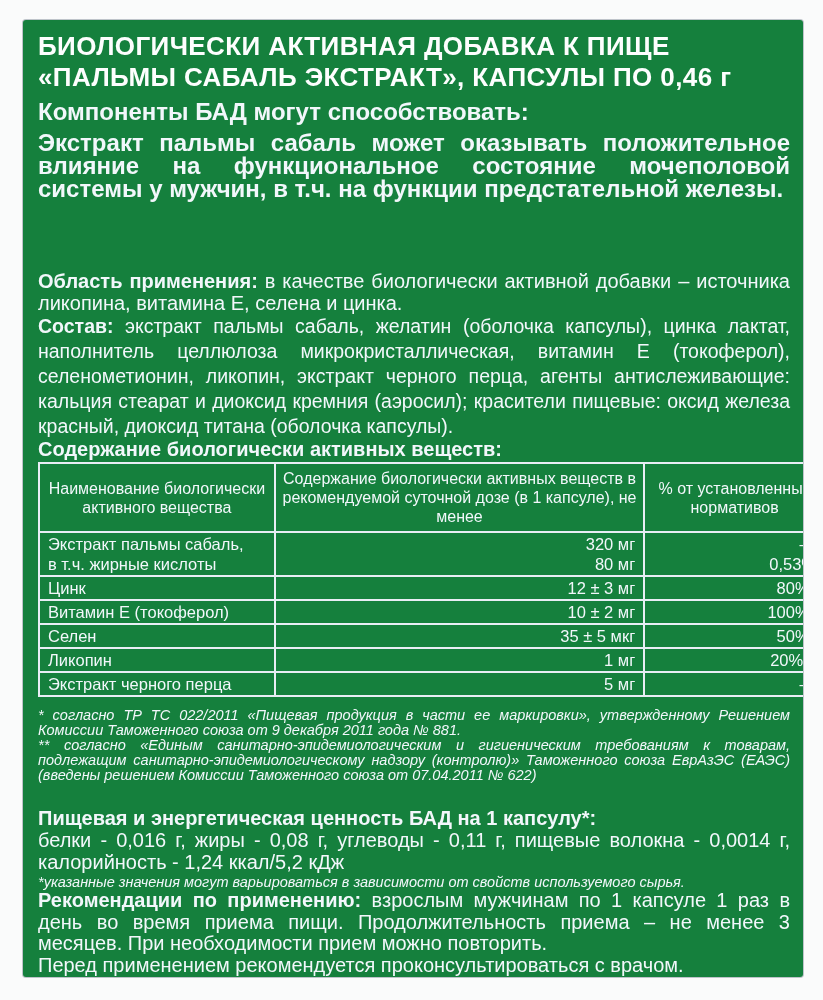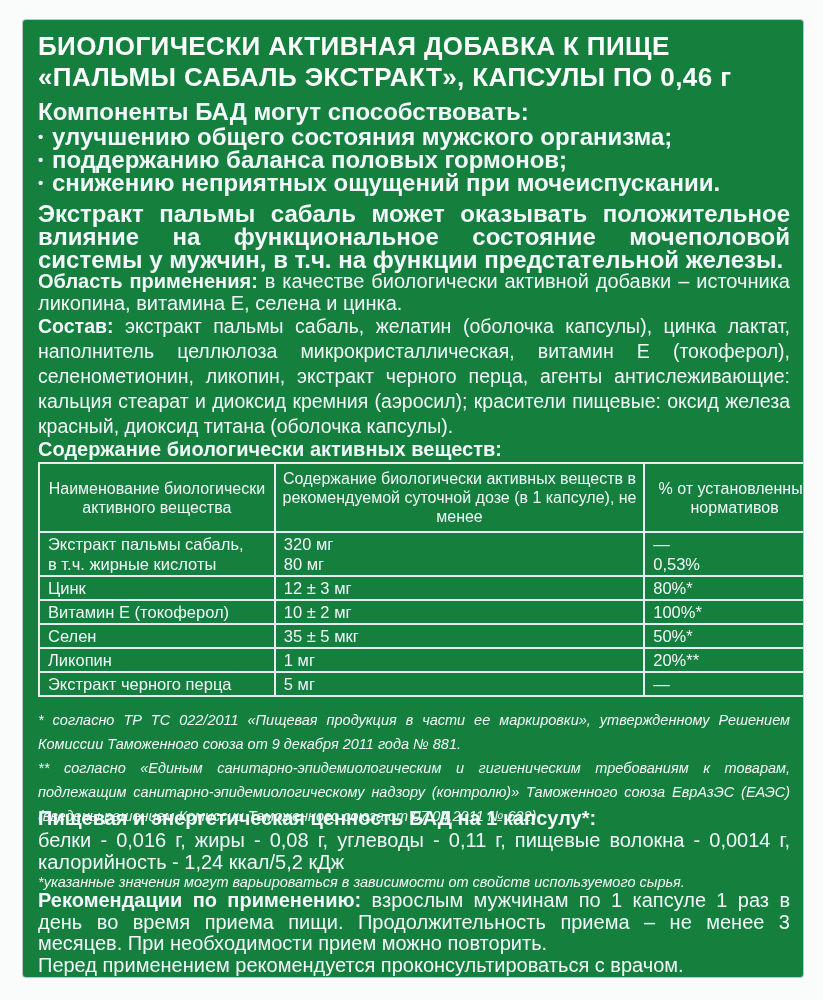--- a/index.html
+++ b/index.html
@@ -38,50 +38,45 @@
   }
   .tbl th,.tbl td{
     border:2px solid #e8eef5;
     vertical-align:middle;
   }
   .tbl th{
     font-weight:400;font-size:16px;line-height:19px;
     padding:5px 6px;text-align:center;
   }
   .tbl td{
-    font-size:16.5px;line-height:20px;padding:1px 8px;text-align:left;
+    font-size:16.5px;line-height:20px;padding:1px 8px;text-align:right;
   }
   .tbl td.l{text-align:left;}
   .c1{width:30%;} .c2{width:47%;} .c3{width:23%;}
-  .fns{top:688px;font-style:italic;font-size:14.5px;line-height:24px;}
+  .fns{top:688px;font-style:italic;font-size:14.5px;line-height:15px;}
   .fns p{margin:0;text-align:justify;}
   .nut{top:788px;}
   .nut .nh{font-size:20px;font-weight:700;line-height:21px;margin:0;}
   .nut .nt{font-size:20px;line-height:22px;margin:0;text-align:justify;}
   .nut .nn{font-style:italic;font-size:14.5px;line-height:16px;margin:1px 0 15px 0;}
   .recs{top:870px;font-size:20px;line-height:21.5px;}
   .recs p{margin:0;text-align:justify;}
 </style>
 </head>
 <body>
 
 <div class="label">
 
   <h1 class="sec title">
     <span>БИОЛОГИЧЕСКИ АКТИВНАЯ ДОБАВКА К ПИЩЕ</span>
     <span>«ПАЛЬМЫ САБАЛЬ ЭКСТРАКТ», КАПСУЛЫ ПО 0,46 г</span>
   </h1>
 
   <div class="sec components">
     <p>Компоненты БАД могут способствовать:</p>
-    <ul class="bullets">
-      <li>улучшению общего состояния мужского организма;</li>
-      <li>поддержанию баланса половых гормонов;</li>
-      <li>снижению неприятных ощущений при мочеиспускании.</li>
-    </ul>
     <p class="note">Экстракт пальмы сабаль может оказывать положительное влияние на функциональное состояние мочеполовой системы у мужчин, в т.ч. на функции предстательной железы.</p>
   </div>
 
   <p class="sec para app"><b>Область применения:</b> <span>в качестве биологически активной добавки – источника ликопина, витамина Е, селена и цинка.</span></p>
 
   <p class="sec para comp"><b>Состав:</b> <span>экстракт пальмы сабаль, желатин (оболочка капсулы), цинка лактат, наполнитель целлюлоза микрокристаллическая, витамин Е (токоферол), селенометионин, ликопин, экстракт черного перца, агенты антислеживающие: кальция стеарат и диоксид кремния (аэросил); красители пищевые: оксид железа красный, диоксид титана (оболочка капсулы).</span></p>
 
   <p class="sec caption">Содержание биологически активных веществ:</p>
 
   <table class="tbl">

